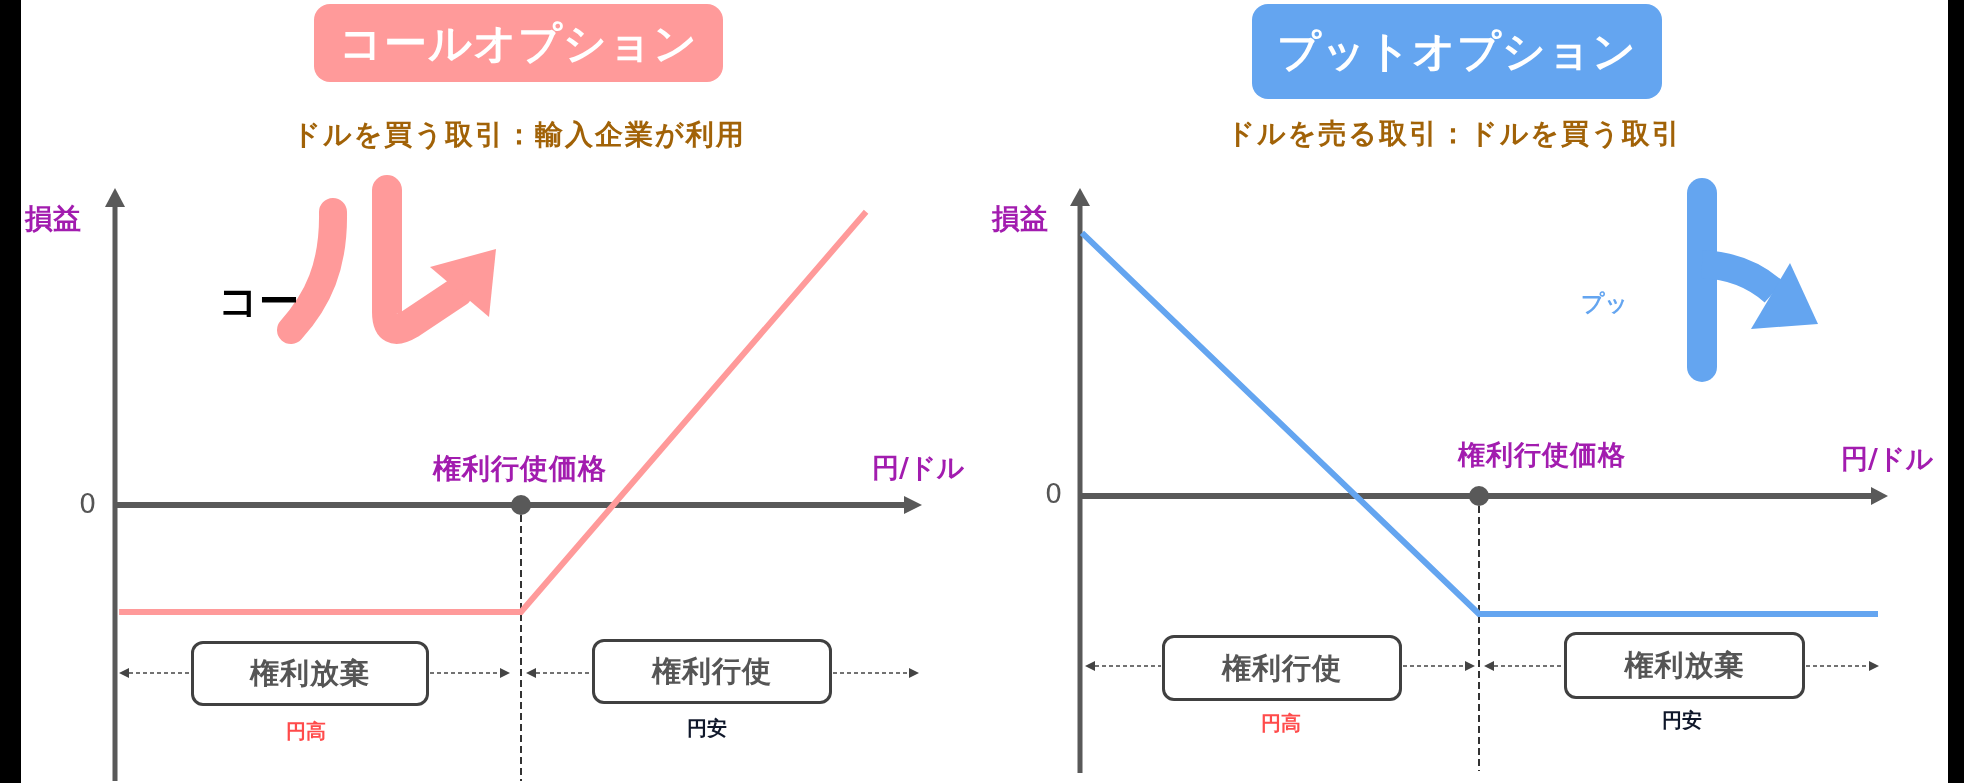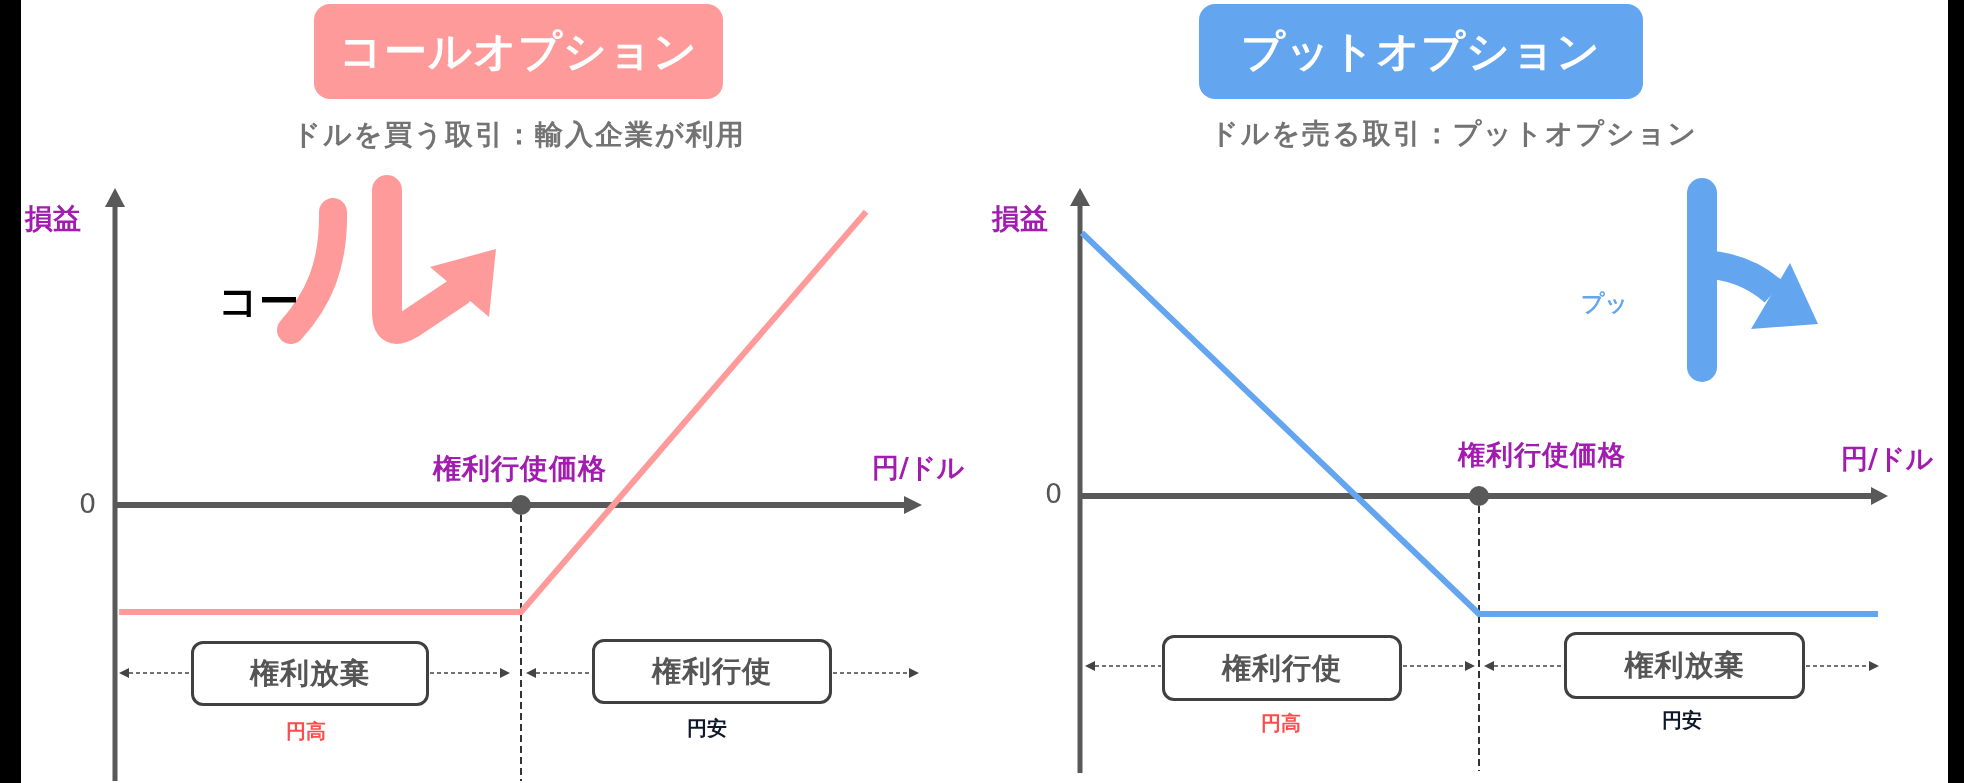--- a/index.html
+++ b/index.html
@@ -4,21 +4,21 @@
 <style>
   html, body { margin:0; padding:0; }
   body { width:1964px; height:783px; position:relative; overflow:hidden; background:#ffffff;
          font-family:"DejaVu Sans","Liberation Sans",sans-serif; }
   .edge-strip { position:absolute; top:0; height:783px; background:#000000; }
   svg.canvas { position:absolute; left:0; top:0; }
   .title-box { position:absolute; border-radius:16px; display:flex; align-items:center; justify-content:center; }
   .title-box.call { background:#ff9a9a; }
   .title-box.put { background:#64a5f0; }
   .title-text { color:#ffffff; font-size:43px; line-height:1; font-weight:bold; letter-spacing:1px; white-space:nowrap; }
-  .subtitle { position:absolute; width:600px; text-align:center; font-size:28px; line-height:28px; font-weight:bold; color:#737373; letter-spacing:2px; white-space:nowrap; }
+  .subtitle { position:absolute; width:600px; text-align:center; font-size:28px; line-height:28px; font-weight:bold; color:#a16207; letter-spacing:2px; white-space:nowrap; }
   .lbl { position:absolute; white-space:nowrap; font-weight:bold; color:#a21caf; line-height:1; }
   .zero { position:absolute; font-size:27px; line-height:1; color:#555555; }
   .mnemo { position:absolute; white-space:nowrap; font-weight:bold; line-height:1; }
   .mnemo.call { color:#000000; font-size:40px; }
   .mnemo.put { color:#64a5f0; font-size:23px; }
   .region-box { position:absolute; box-sizing:border-box; border:3px solid #404040; border-radius:12px; background:#ffffff; display:flex; align-items:center; justify-content:center; }
   .region-text { font-size:29px; line-height:1; font-weight:bold; color:#555555; letter-spacing:1px; white-space:nowrap; }
   .fx { position:absolute; font-size:20px; line-height:1; font-weight:bold; white-space:nowrap; }
   .fx.high { color:#ff4b4b; }
   .fx.low { color:#0f172a;font-family:Liberation Serif, serif; }
@@ -91,45 +91,45 @@
     <line x1="1806" y1="666" x2="1869" y2="666"></line>
   </g>
   <g fill="#444444">
     <polygon points="1085,666 1095,661 1095,671"></polygon>
     <polygon points="1475,666 1465,661 1465,671"></polygon>
     <polygon points="1484,666 1494,661 1494,671"></polygon>
     <polygon points="1879,666 1869,661 1869,671"></polygon>
   </g>
 </svg>
 
-<div class="title-box call" style="left:314px;top:4px;width:409px;height:95px;">
+<div class="title-box call" style="left:314px;top:4px;width:409px;height:78px;">
   <span class="title-text">コールオプション</span>
 </div>
 <div class="subtitle" style="left:219px;top:121px;">ドルを買う取引：輸入企業が利用</div>
 
 <div class="lbl" style="left:25px;top:205px;font-size:28px;">損益</div>
 <div class="zero" style="left:79px;top:490px;">0</div>
 <div class="lbl" style="left:872px;top:454px;font-size:27px;">円/ドル</div>
 <div class="lbl" style="left:433px;top:455px;font-size:28px;letter-spacing:1px;">権利行使価格</div>
 
 <div class="mnemo call" style="left:218px;top:281px;">コー</div>
 
 <div class="region-box" style="left:191px;top:641px;width:238px;height:65px;">
   <span class="region-text">権利放棄</span>
 </div>
 <div class="region-box" style="left:592px;top:639px;width:240px;height:65px;">
   <span class="region-text">権利行使</span>
 </div>
 <div class="fx high" style="left:286px;top:721px;">円高</div>
 <div class="fx low" style="left:687px;top:718px;">円安</div>
 
-<div class="title-box put" style="left:1199px;top:4px;width:444px;height:95px;">
+<div class="title-box put" style="left:1252px;top:4px;width:410px;height:95px;">
   <span class="title-text">プットオプション</span>
 </div>
-<div class="subtitle" style="left:1154px;top:120px;">ドルを売る取引：プットオプション</div>
+<div class="subtitle" style="left:1154px;top:120px;">ドルを売る取引：ドルを買う取引</div>
 
 <div class="lbl" style="left:992px;top:205px;font-size:28px;">損益</div>
 <div class="zero" style="left:1045px;top:480px;">0</div>
 <div class="lbl" style="left:1841px;top:445px;font-size:27px;">円/ドル</div>
 <div class="lbl" style="left:1458px;top:441px;font-size:27px;letter-spacing:1px;">権利行使価格</div>
 
 <div class="mnemo put" style="left:1581px;top:292px;">プッ</div>
 
 <div class="region-box" style="left:1162px;top:635px;width:240px;height:66px;">
   <span class="region-text">権利行使</span>

